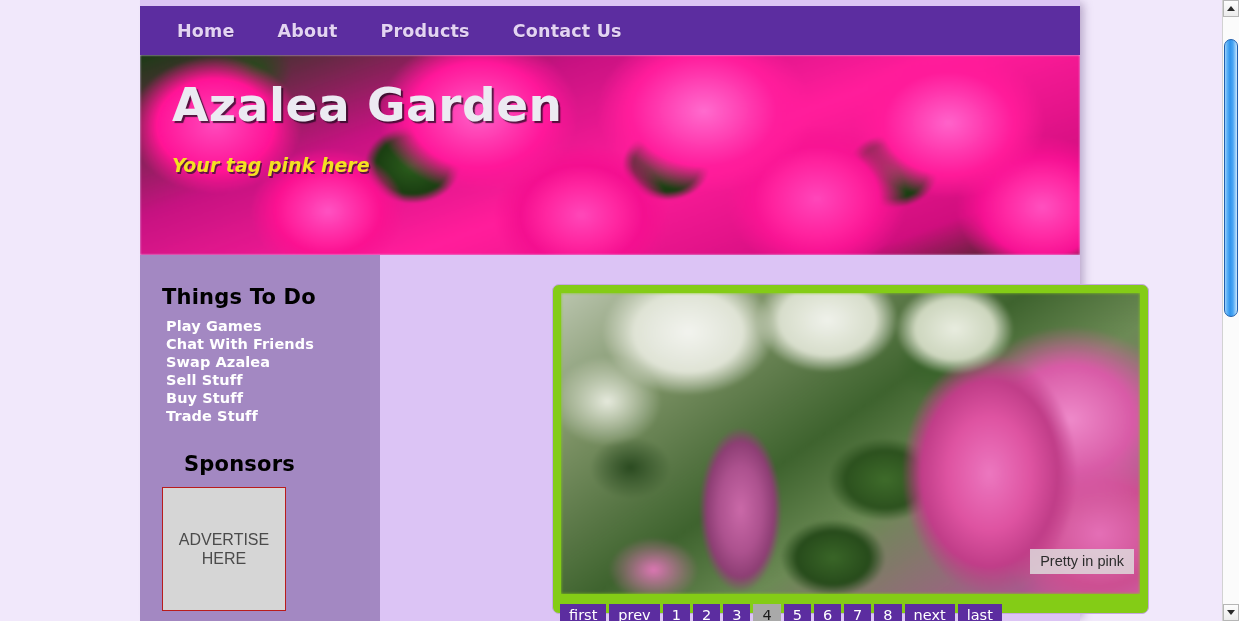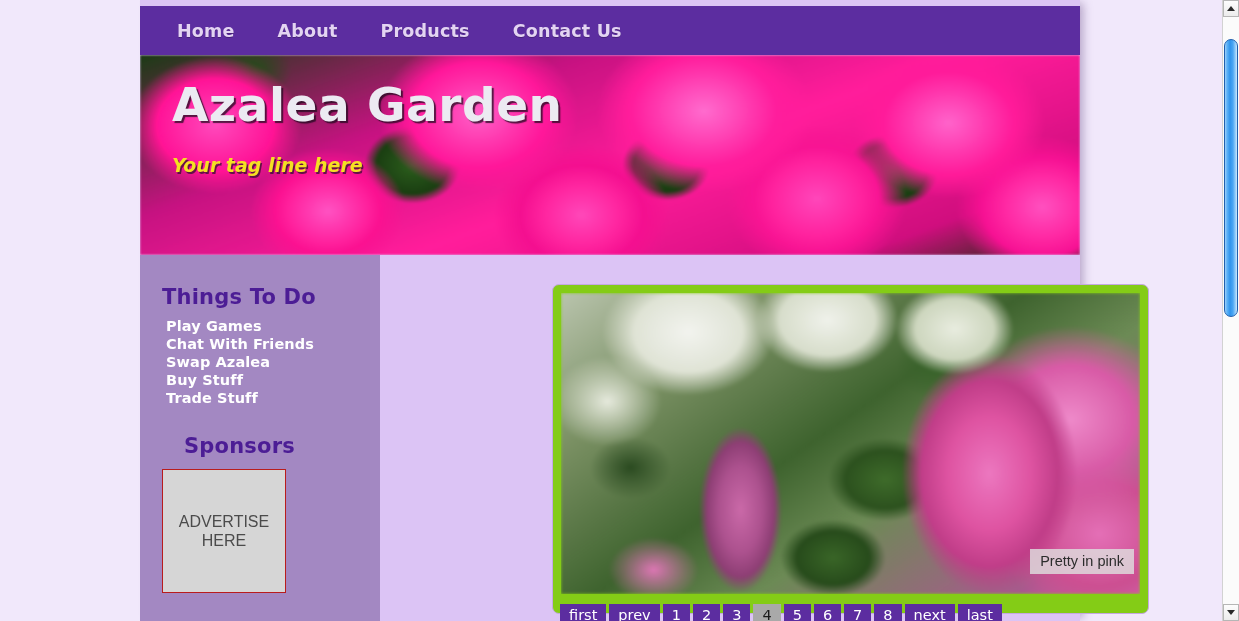--- a/index.html
+++ b/index.html
@@ -122,21 +122,21 @@
     top: 255px;
     width: 240px;
     height: 366px;
     background: #a388c2;
     padding: 30px 0 0 0;
   }
   .side-heading {
     font-family: "DejaVu Sans", sans-serif;
     font-weight: bold;
     font-size: 21px;
-    color: #4c1d95;
+    color: #000000;
     padding-left: 22px;
     margin-bottom: 8px;
     letter-spacing: .2px;
   }
   #sponsors-heading { margin-top: 27px; padding-left: 44px; }
   #things-list { list-style: none; padding-left: 26px; }
   #things-list li { line-height: 18px; }
   #things-list a {
     color: #ffffff;
     font-family: "DejaVu Sans", sans-serif;
@@ -333,34 +333,37 @@
         </li>
         <li>
           <a href="#">Contact Us</a>
         </li>
       </ul>
     </nav>
 
     <header id="banner">
       <div id="banner-photo"></div>
       <h1 id="banner-title">Azalea Garden</h1>
-      <p id="banner-tagline">Your tag line here</p>
+      <p id="banner-tagline">Your tag pink here</p>
     </header>
 
     <aside id="sidebar">
       <h2 class="side-heading">Things To Do</h2>
       <ul id="things-list">
         <li>
           <a href="#">Play Games</a>
         </li>
         <li>
           <a href="#">Chat With Friends</a>
         </li>
         <li>
           <a href="#">Swap Azalea</a>
+        </li>
+        <li>
+          <a href="#">Sell Stuff</a>
         </li>
         <li>
           <a href="#">Buy Stuff</a>
         </li>
         <li>
           <a href="#">Trade Stuff</a>
         </li>
       </ul>
 
       <h2 id="sponsors-heading" class="side-heading">Sponsors</h2>

